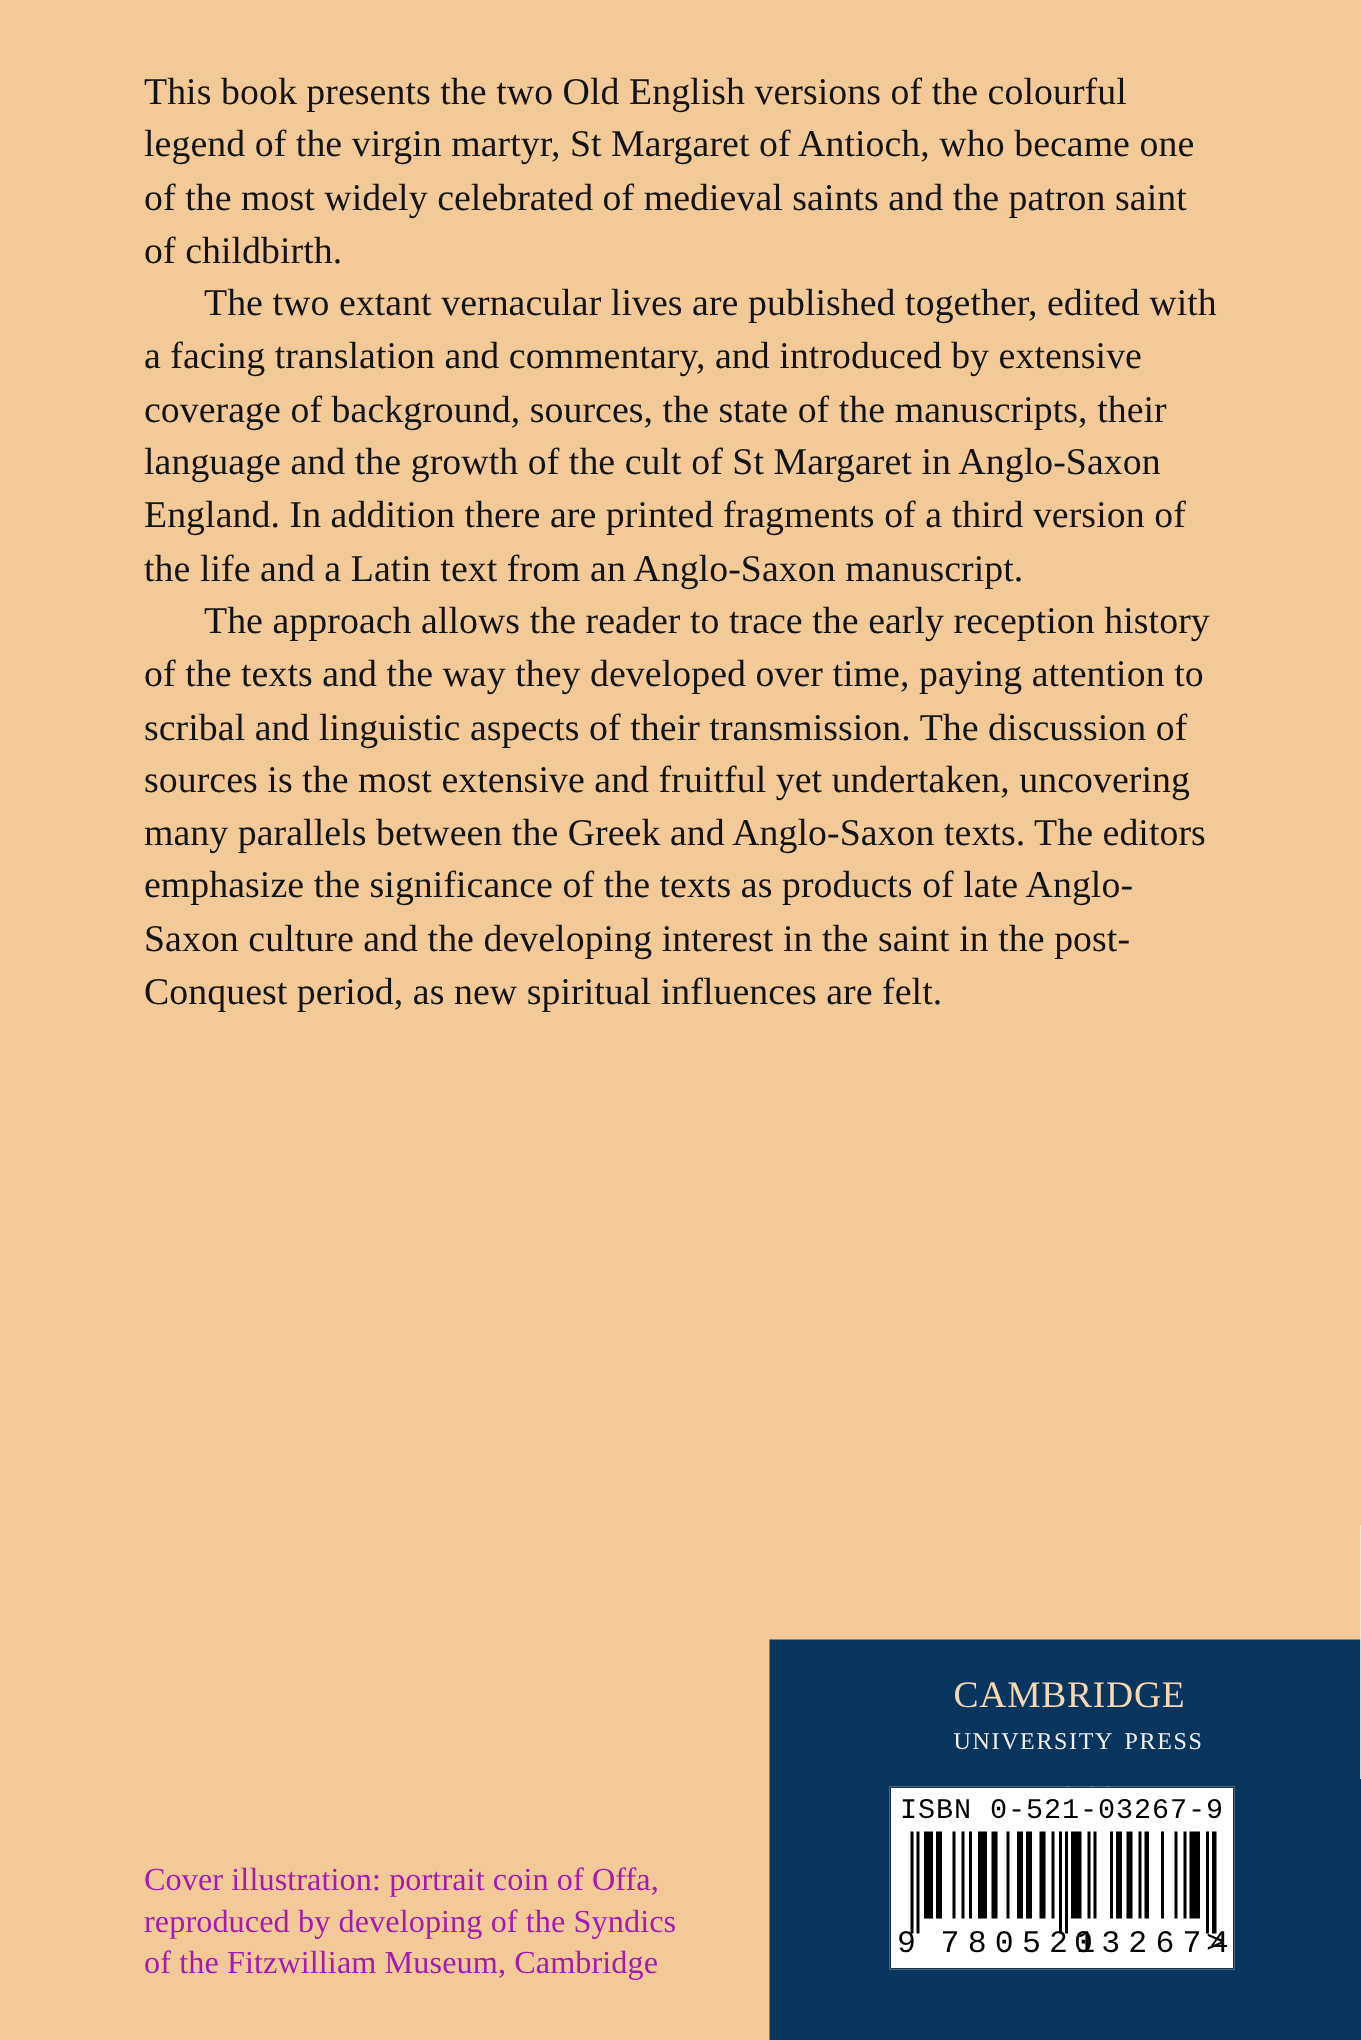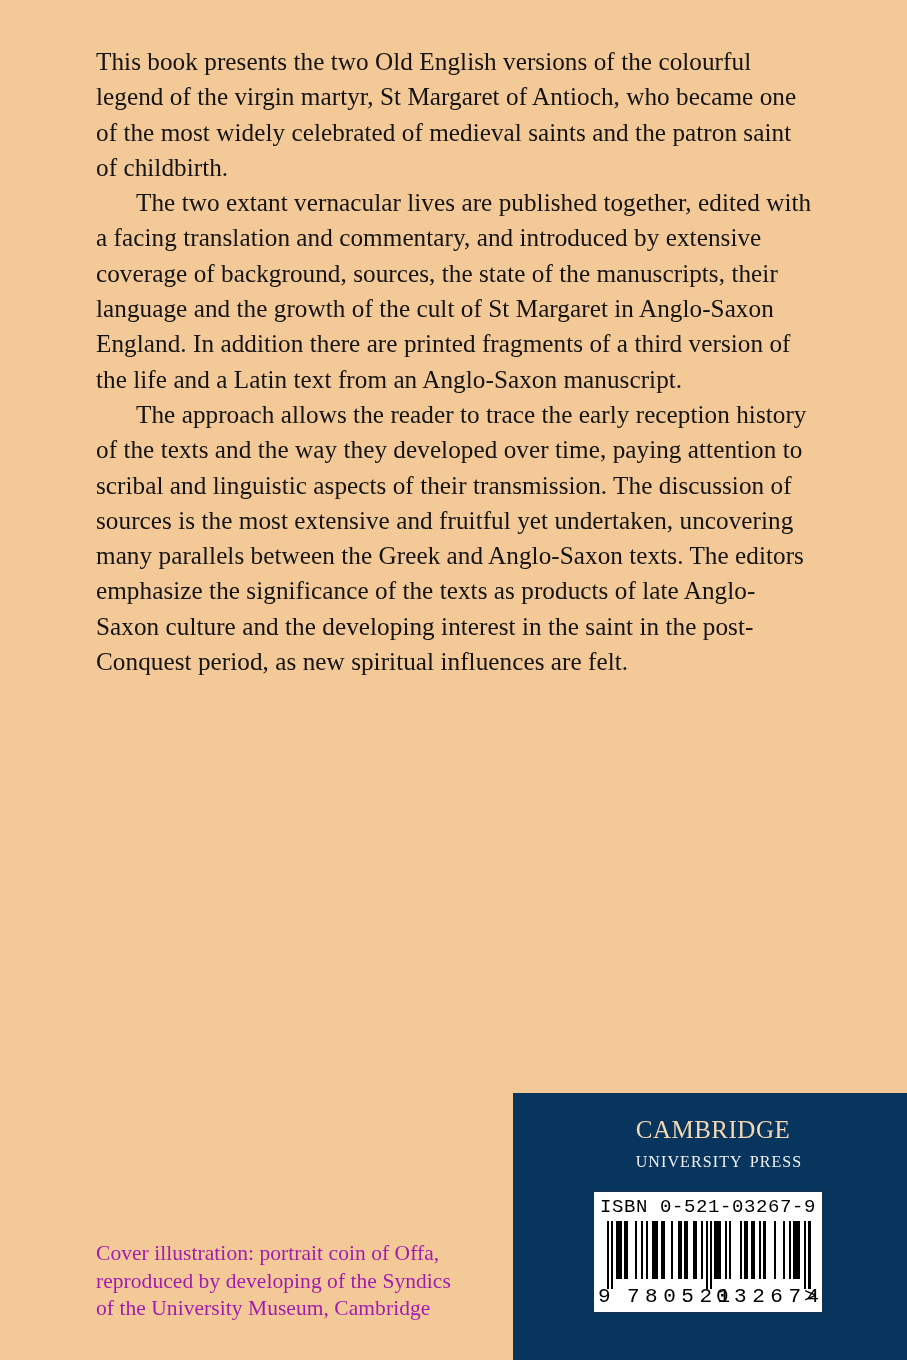--- a/index.html
+++ b/index.html
@@ -170,21 +170,21 @@
 
   <div id="blurb">
     <p class="para" style="color: rgb(19, 19, 19);">This book presents the two Old English versions of the colourful legend of the virgin martyr, St Margaret of Antioch, who became one of the most widely celebrated of medieval saints and the patron saint of childbirth.</p>
     <p class="para indent" style="color: rgb(19, 19, 19);">The two extant vernacular lives are published together, edited with a facing translation and commentary, and introduced by extensive coverage of background, sources, the state of the manuscripts, their language and the growth of the cult of St Margaret in Anglo-Saxon England. In addition there are printed fragments of a third version of the life and a Latin text from an Anglo-Saxon manuscript.</p>
     <p class="para indent" style="color: rgb(19, 19, 19);">The approach allows the reader to trace the early reception history of the texts and the way they developed over time, paying attention to scribal and linguistic aspects of their transmission. The discussion of sources is the most extensive and fruitful yet undertaken, uncovering many parallels between the Greek and Anglo-Saxon texts. The editors emphasize the significance of the texts as products of late Anglo-Saxon culture and the developing interest in the saint in the post-Conquest period, as new spiritual influences are felt.</p>
   </div>
 
   <div id="credit">
     <div>Cover illustration: portrait coin of Offa,</div>
     <div>reproduced by developing of the Syndics</div>
-    <div>of the University Museum, Cambridge</div>
+    <div>of the Fitzwilliam Museum, Cambridge</div>
   </div>
 
   <div id="panel" style="background: rgb(8, 53, 94);">
 
     <div id="logo">
       <div id="logo-cambridge" style="color: rgb(246, 215, 176);">Cambridge</div>
       <div id="logo-upress">University Press</div>
       <div id="logo-url">www.cambridge.org</div>
     </div>
 

